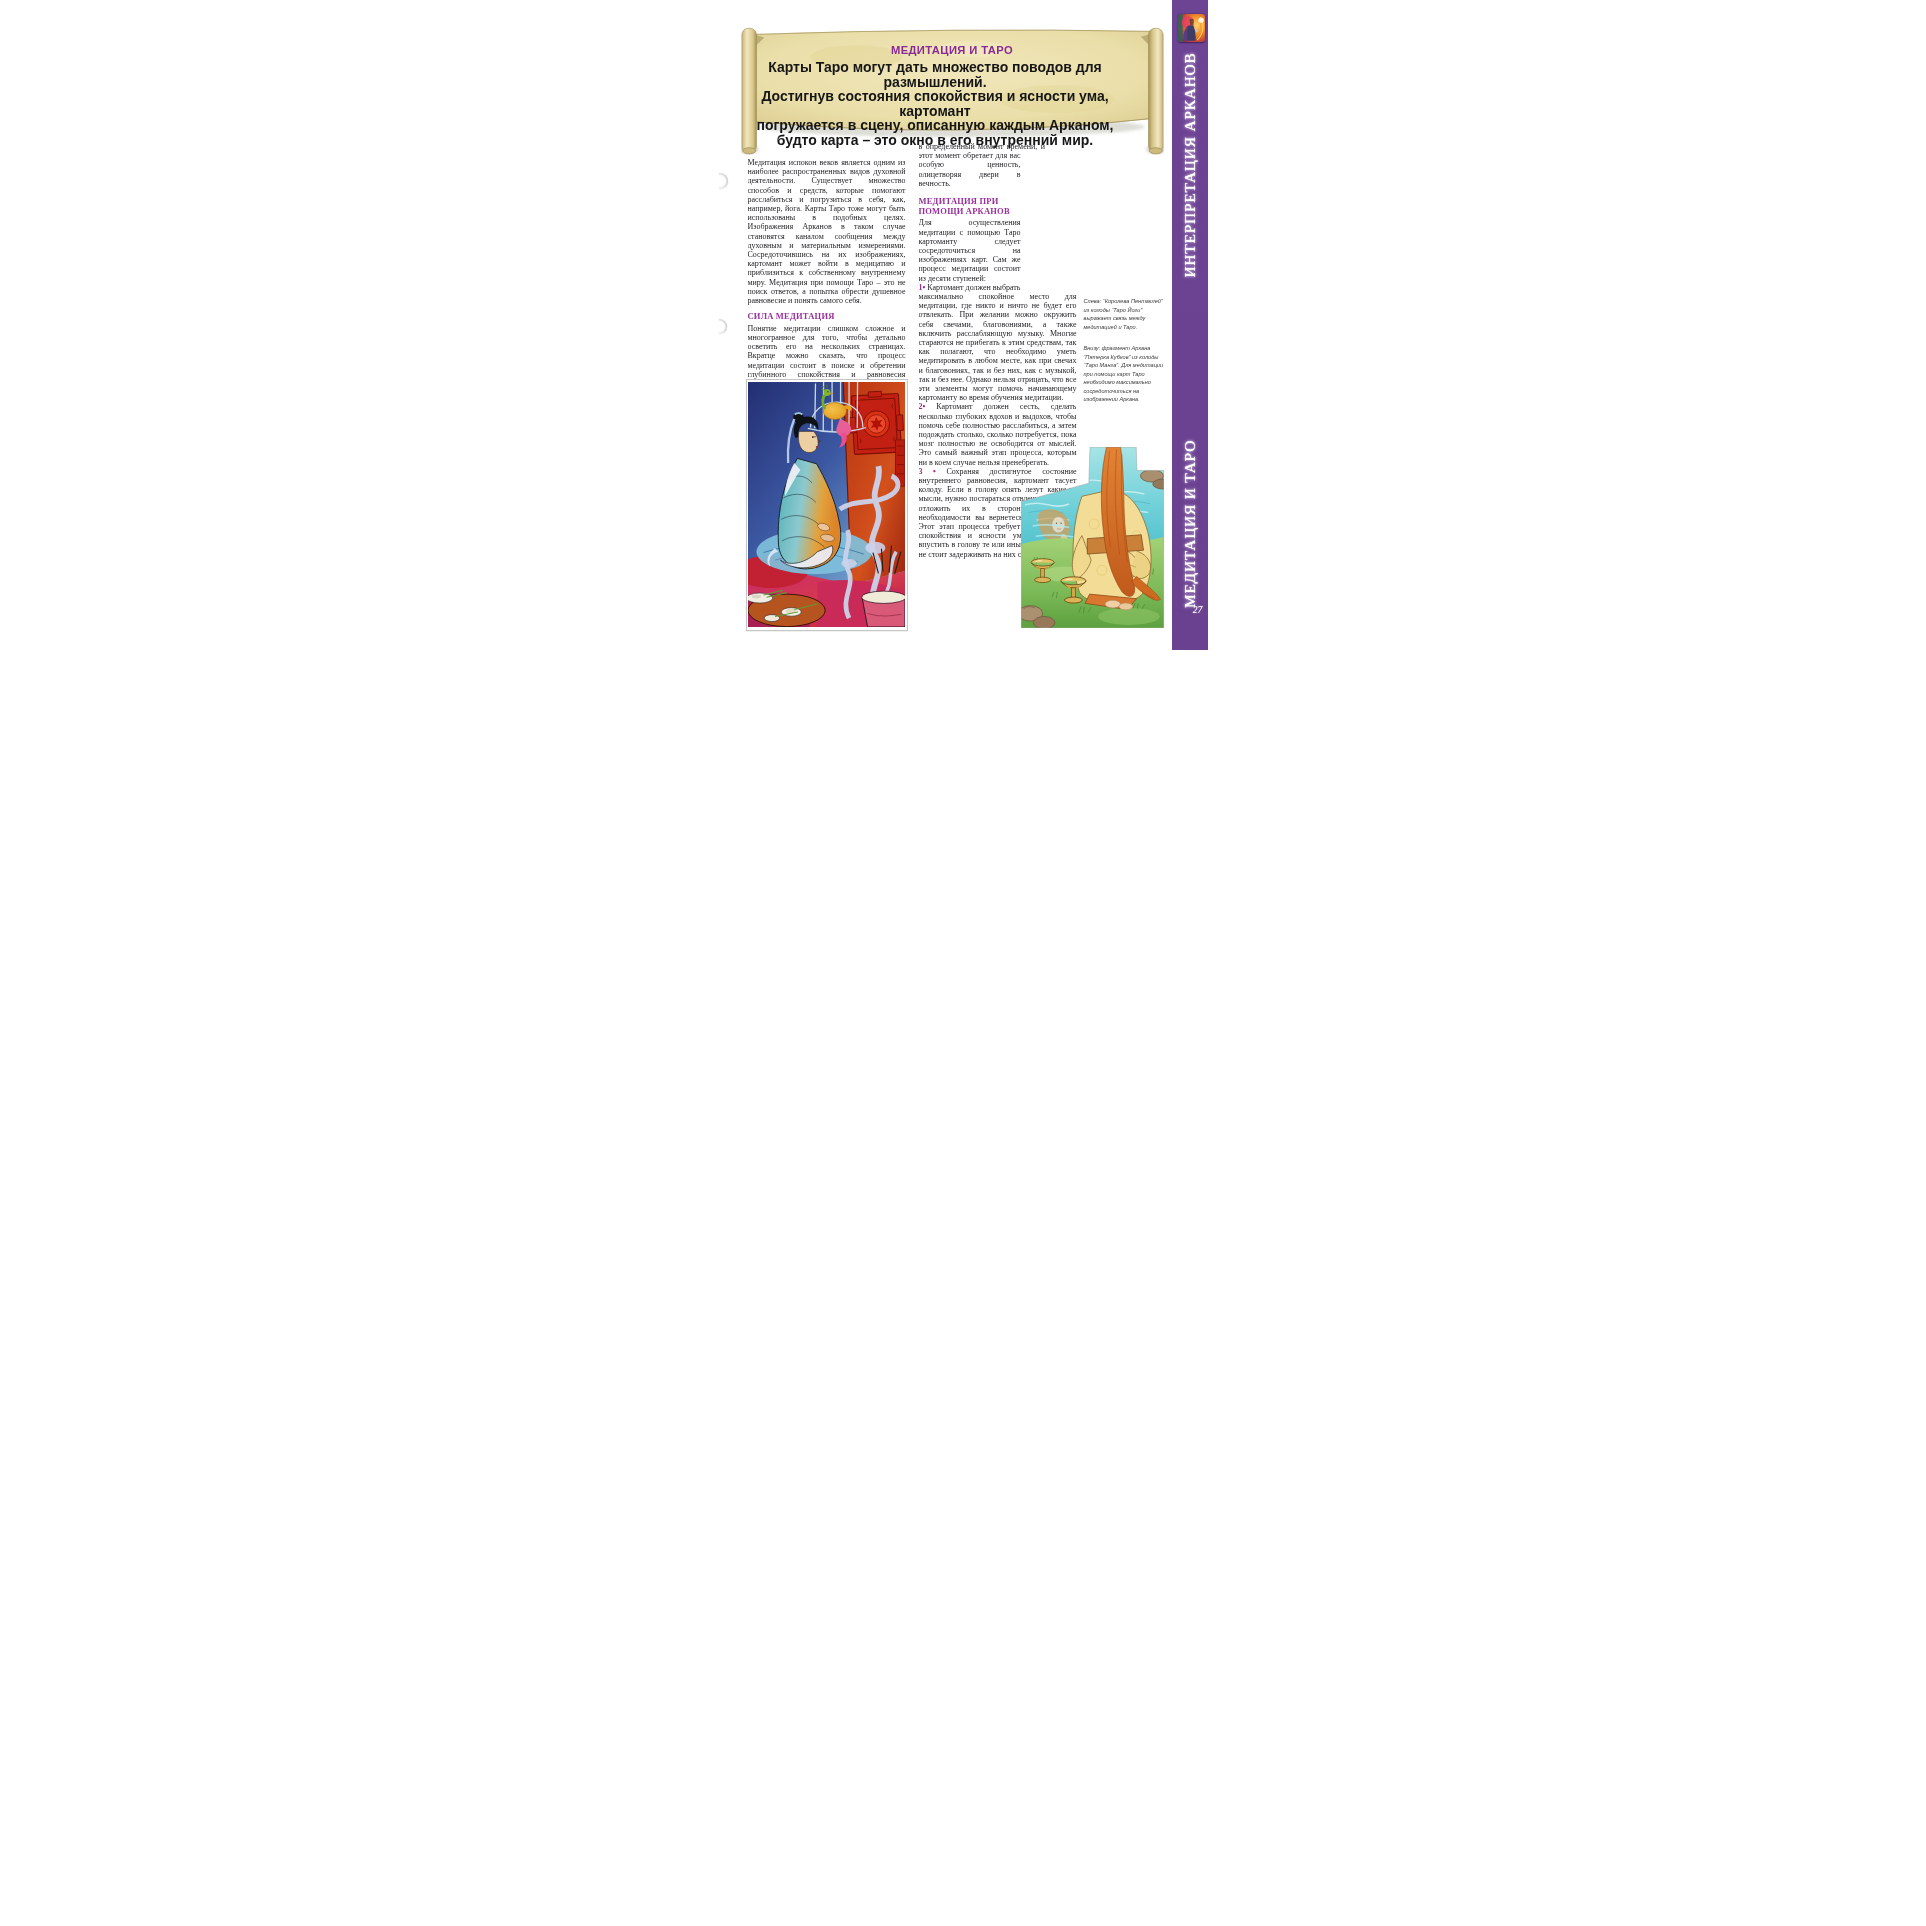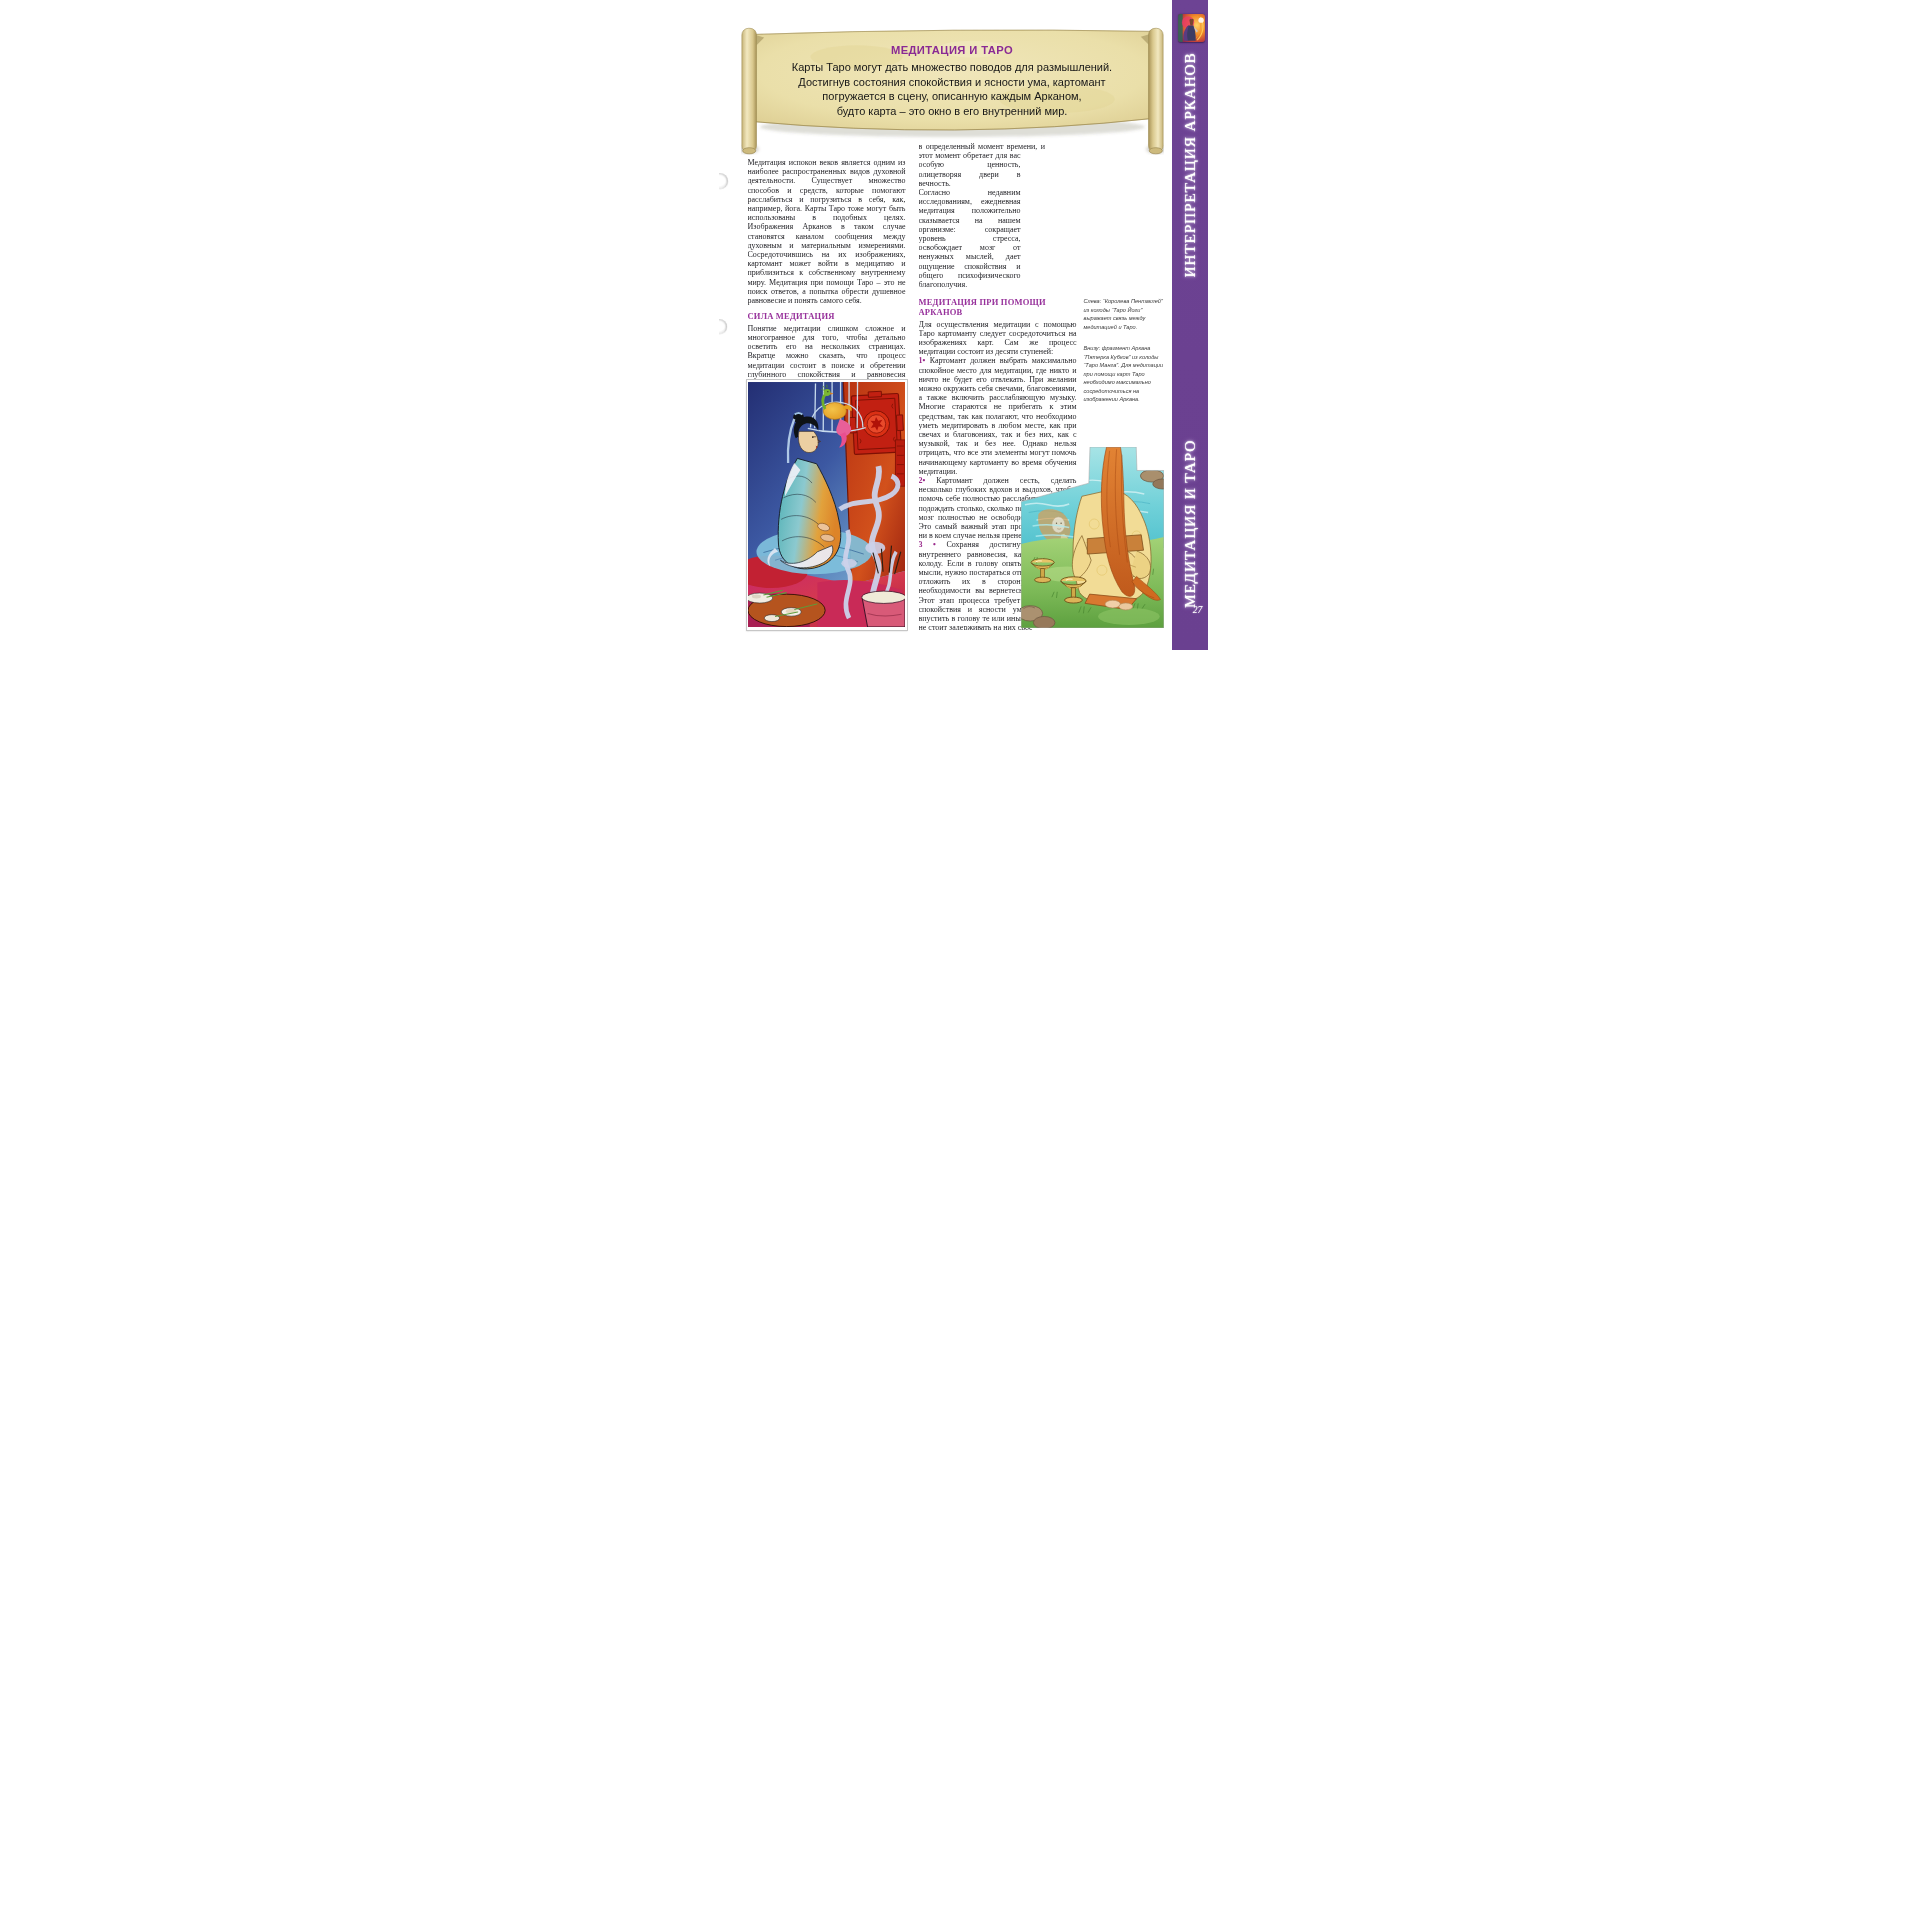--- a/index.html
+++ b/index.html
@@ -42,23 +42,23 @@
   .punch-2{ top:319px; width:14.6px; height:14.6px; }
   
   .banner{ position:absolute; left:22px; top:26px; width:423px; height:129px; }
   .banner svg{ position:absolute; left:0; top:0; }
   .banner-title{
     position:absolute; left:0; top:17.7px; width:100%; text-align:center;
     font-family:"Liberation Sans", sans-serif; font-weight:700;
     font-size:11.2px; letter-spacing:0.4px; color:#8a2a94;
   }
   .banner-intro{
-    position:absolute; left:23px; top:34px; width:377px; text-align:center;
-    font-family:"Liberation Sans", sans-serif; font-weight:400;
-    font-size:11px; line-height:14.6px; color:#161616;
+    position:absolute; left:6px; top:34px; width:377px; text-align:center;
+    font-family:"Liberation Sans", sans-serif; font-weight:700;
+    font-size:14px; line-height:14.6px; color:#161616;
   }
   
   .col{
     position:absolute; top:142px; width:158px;
     font-size:8px; line-height:9.2px; color:#1d1d22; text-align:justify;
   }
   .col p{ margin:0; }
   .col-left{ left:29px; height:240px; overflow:hidden;margin-top:16px; }
   .col-right{ left:200px; height:488px; overflow:hidden; }
   h2.sect{
@@ -308,21 +308,20 @@
         <path d="M296,560 L407,556 L407,635 L310,635 Z" fill="#d85a78" stroke="#361024" stroke-width="2.5"></path>
         <ellipse cx="352" cy="558" rx="57" ry="16" fill="#f0ead8" stroke="#361024" stroke-width="2"></ellipse>
         <path d="M310,600 q40,12 88,2" stroke="#a83a56" stroke-width="3" fill="none"></path>
       </g>
     </svg>
   </figure>
 
   <section class="col col-right">
     <div class="wrap-spacer"></div>
     <p>в определенный момент времени, и этот момент обретает для вас особую ценность, олицетворяя двери в вечность.</p>
-    <p>Согласно недавним исследованиям, ежедневная медитация положительно сказывается на нашем организме: сокращает уровень стресса, освобождает мозг от ненужных мыслей, дает ощущение спокойствия и общего психофизического благополучия.</p>
     <h2 class="sect">МЕДИТАЦИЯ ПРИ ПОМОЩИ АРКАНОВ</h2>
     <p>Для осуществления медитации с помощью Таро картоманту следует сосредоточиться на изображениях карт. Сам же процесс медитации состоит из десяти ступеней:</p>
     <p class="step"><span class="step-num">1•</span> <span>Картомант должен выбрать максимально спокойное место для медитации, где никто и ничто не будет его отвлекать. При желании можно окружить себя свечами, благовониями, а также включить расслабляющую музыку. Многие стараются не прибегать к этим средствам, так как полагают, что необходимо уметь медитировать в любом месте, как при свечах и благовониях, так и без них, как с музыкой, так и без нее. Однако нельзя отрицать, что все эти элементы могут помочь начинающему картоманту во время обучения медитации.</span></p>
     <p class="step"><span class="step-num">2•</span> <span>Картомант должен сесть, сделать несколько глубоких вдохов и выдохов, чтобы помочь себе полностью расслабиться, а затем подождать столько, сколько потребуется, пока мозг полностью не освободится от мыслей. Это самый важный этап процесса, которым ни в коем случае нельзя пренебрегать.</span></p>
     <p class="step"><span class="step-num">3 •</span> <span>Сохраняя достигнутое состояние внутреннего равновесия, картомант тасует колоду. Если в голову опять лезут какие-то мысли, нужно постараться отвлечься от них и отложить их в сторону: в случае необходимости вы вернетесь к ним позже. Этот этап процесса требует максимального спокойствия и ясности ума. Вы можете впустить в голову те или иные мысли, однако не стоит задерживать на них свое</span></p>
   </section>
 
   <aside class="caption-col">
     <p class="caption">Слева: “Королева Пентаклей” из колоды “Таро Йоги” выражает связь между медитацией и Таро.</p>
     <p class="caption">Внизу: фрагмент Аркана “Пятерка Кубков” из колоды “Таро Манга”. Для медитации при помощи карт Таро необходимо максимально сосредоточиться на изображении Аркана.</p>

